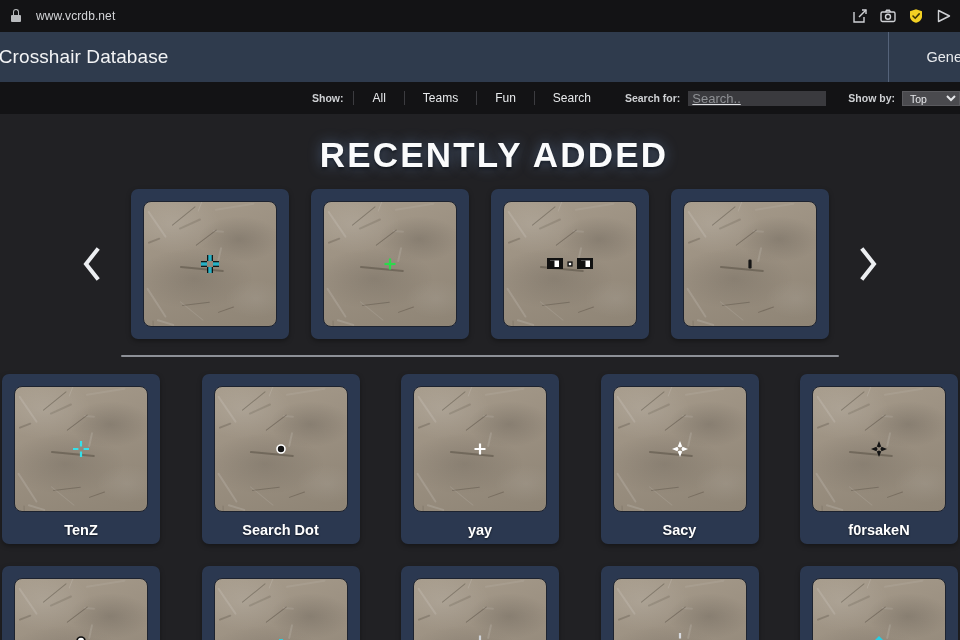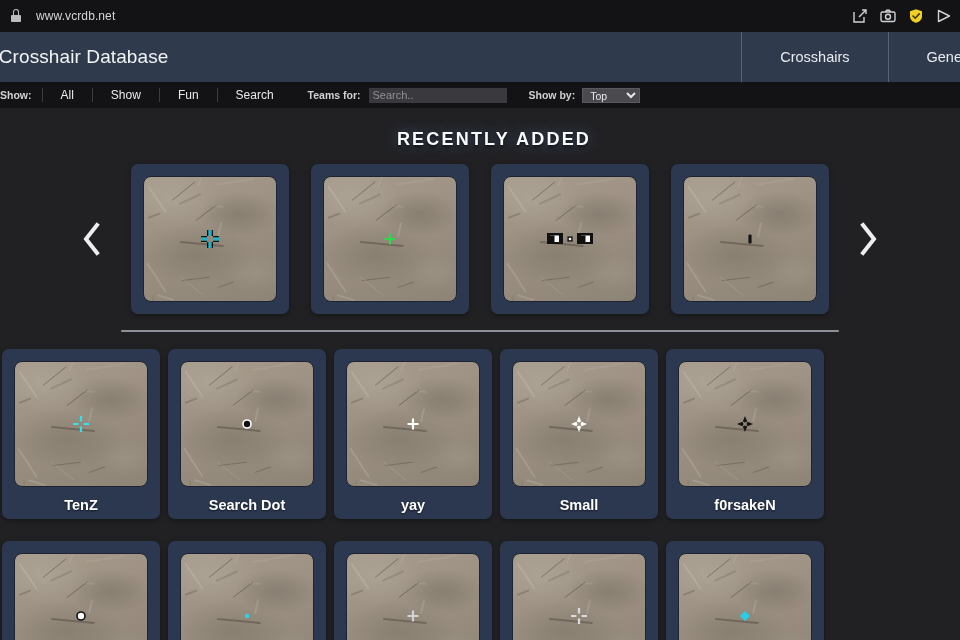--- a/index.html
+++ b/index.html
@@ -73,66 +73,67 @@
     font-size: 14.5px;
     padding: 0 38px;
     height: 50px;
     border-left: 1px solid #55637a;
     white-space: nowrap;
     cursor: pointer;
   }
 
   
   .filter-bar {
-    height: 26px;
+    height: 32px;
     background: #131315;
     display: flex;
     align-items: center;
-    justify-content: flex-start;
+    justify-content: flex-end;
     gap: 0px;
     font-size: 11.5px;
   }
   .fb-label { color: #cfd1d4; margin-right: 10px; font-weight: 700; font-size: 10.5px; }
   .fb-btn {
     color: #e8eaec;
     padding: 0 18px;
     font-size: 12px;
     cursor: pointer;
     border-right: 1px solid #3c3c40;
     line-height: 14px;
   }
   .fb-btn.first { border-left: 1px solid #3c3c40; }
   .fb-btn.last { border-right: none; padding-right: 20px; }
   .fb-label2 { color: #cfd1d4; font-weight: 700; font-size: 10.5px; margin: 0 8px 0 14px; }
   .search-input {
     width: 138px; height: 15px;
     background: #3a3a3e;
     border: none; outline: none;
     color: #e0e1e4;
-    font-size: 11px;
+    font-size: 13px;
     font-family: "Liberation Sans", sans-serif;
     padding: 4px 4px;
+    text-decoration: underline;
   }
   .search-input::placeholder { color: #8e9094; }
   .sort-label { color: #cfd1d4; font-weight: 700; font-size: 10.5px; margin: 0 7px 0 22px; }
   .sort-select {
     width: 58px; height: 15px;
     background: #4a4a4e;
     border: 1px solid #5a5a5e;
     color: #e6e7ea;
     font-size: 10.5px;
     font-family: "Liberation Sans", sans-serif;
     padding-left: 3px;
   }
 
   
   .page-title {
     text-align: center;
     color: #fafbfc;
-    font-size: 18px;
+    font-size: 35px;
     font-weight: 700;
     letter-spacing: 2.2px;
     margin-top: 21px;
     text-shadow: 0 0 14px rgba(120,160,220,.45), 0 2px 3px rgba(0,0,0,.7);
     margin-left: 28px;
   }
 
   
   .carousel {
     display: flex;
@@ -201,20 +202,21 @@
     height: 2px;
     background: #8d9097;
     width: 718px;
     margin: 16px auto 0 auto;
     border-radius: 1px;
   }
 
   
   .grid {
     display: flex;
+    justify-content: space-between;
     padding: 0 2px;
     margin-top: 17px;
     gap: 8px;
   }
   .grid .card { width: 158px; padding: 12px 12px 6px 12px; }
   .grid-row2 { margin-top: 22px; }
 </style>
 </head>
 <body>
 
@@ -250,32 +252,31 @@
       <svg width="16" height="16" viewBox="0 0 16 16">
         <path d="M2.5 2.5 L13.5 8 L2.5 13.5 Z" fill="none" stroke="#cfd1d5" stroke-width="1.4" stroke-linejoin="round"></path>
       </svg>
     </span>
   </span>
 </div>
 
 <div class="site-header">
   <div class="site-title">t Crosshair Database</div>
   <div class="nav">
-    <div class="nav-item">Crosshairs</div>
     <div class="nav-item">Gene</div>
   </div>
 </div>
 
 <div class="filter-bar">
   <span class="fb-label">Show:</span>
   <span class="fb-btn first">All</span>
-  <span class="fb-btn">Show</span>
+  <span class="fb-btn">Teams</span>
   <span class="fb-btn">Fun</span>
   <span class="fb-btn last">Search</span>
-  <span class="fb-label2">Teams for:</span>
+  <span class="fb-label2">Search for:</span>
   <input class="search-input" type="text" placeholder="Search.." style="">
   <span class="sort-label">Show by:</span>
   <select class="sort-select">
     <option>Top</option>
   </select>
 </div>
 
 <div class="page-title">RECENTLY ADDED</div>
 
 <div class="carousel">
@@ -511,21 +512,21 @@
         <span class="hl" style="left: 13.001px; top: 116.882px; width: 17.9964px; height: 1.60646px; transform: rotate(16.7231deg); opacity: 0.8;"></span>
         <svg class="xh" width="46" height="46" viewBox="0 0 46 46">
           <g fill="#ffffff">
                  <path d="M23 15 L25.2 20.4 L23 21.6 L20.8 20.4 Z"></path>
                  <path d="M23 31 L25.2 25.6 L23 24.4 L20.8 25.6 Z"></path>
                  <path d="M15 23 L20.4 25.2 L21.6 23 L20.4 20.8 Z"></path>
                  <path d="M31 23 L25.6 25.2 L24.4 23 L25.6 20.8 Z"></path>
                </g>
         </svg>
       </div>
-    <div class="card-name">Small</div>
+    <div class="card-name">Sacy</div>
   </div>
   <div class="card">
     <div class="thumb">
         <span class="crk" style="left: 35.9118px; top: 63.9905px; width: 43.5353px; height: 1.74106px; transform: rotate(5.25653deg); opacity: 0.78;"></span>
         <span class="crk" style="left: 8.94716px; top: 117.69px; width: 15.5468px; height: 1.0707px; transform: rotate(88.6968deg); opacity: 0.38;"></span>
         <span class="hl" style="left: 3.63042px; top: 8.49523px; width: 32.2526px; height: 2.09362px; transform: rotate(55.7242deg); opacity: 0.72;"></span>
         <span class="hl" style="left: 74.1742px; top: 58.5231px; width: 15.3404px; height: 2.04925px; transform: rotate(-77.5956deg); opacity: 0.75;"></span>
         <span class="hl" style="left: 3.26466px; top: 84.5456px; width: 34.5964px; height: 2.0085px; transform: rotate(57.1717deg); opacity: 0.77;"></span>
         <span class="crk" style="left: 4.34375px; top: 40.0031px; width: 13.4099px; height: 1.7224px; transform: rotate(-21.046deg); opacity: 0.5;"></span>
         <span class="crk" style="left: 37.5467px; top: 103.185px; width: 28.0911px; height: 1.08079px; transform: rotate(-6.83898deg); opacity: 0.64;"></span>

